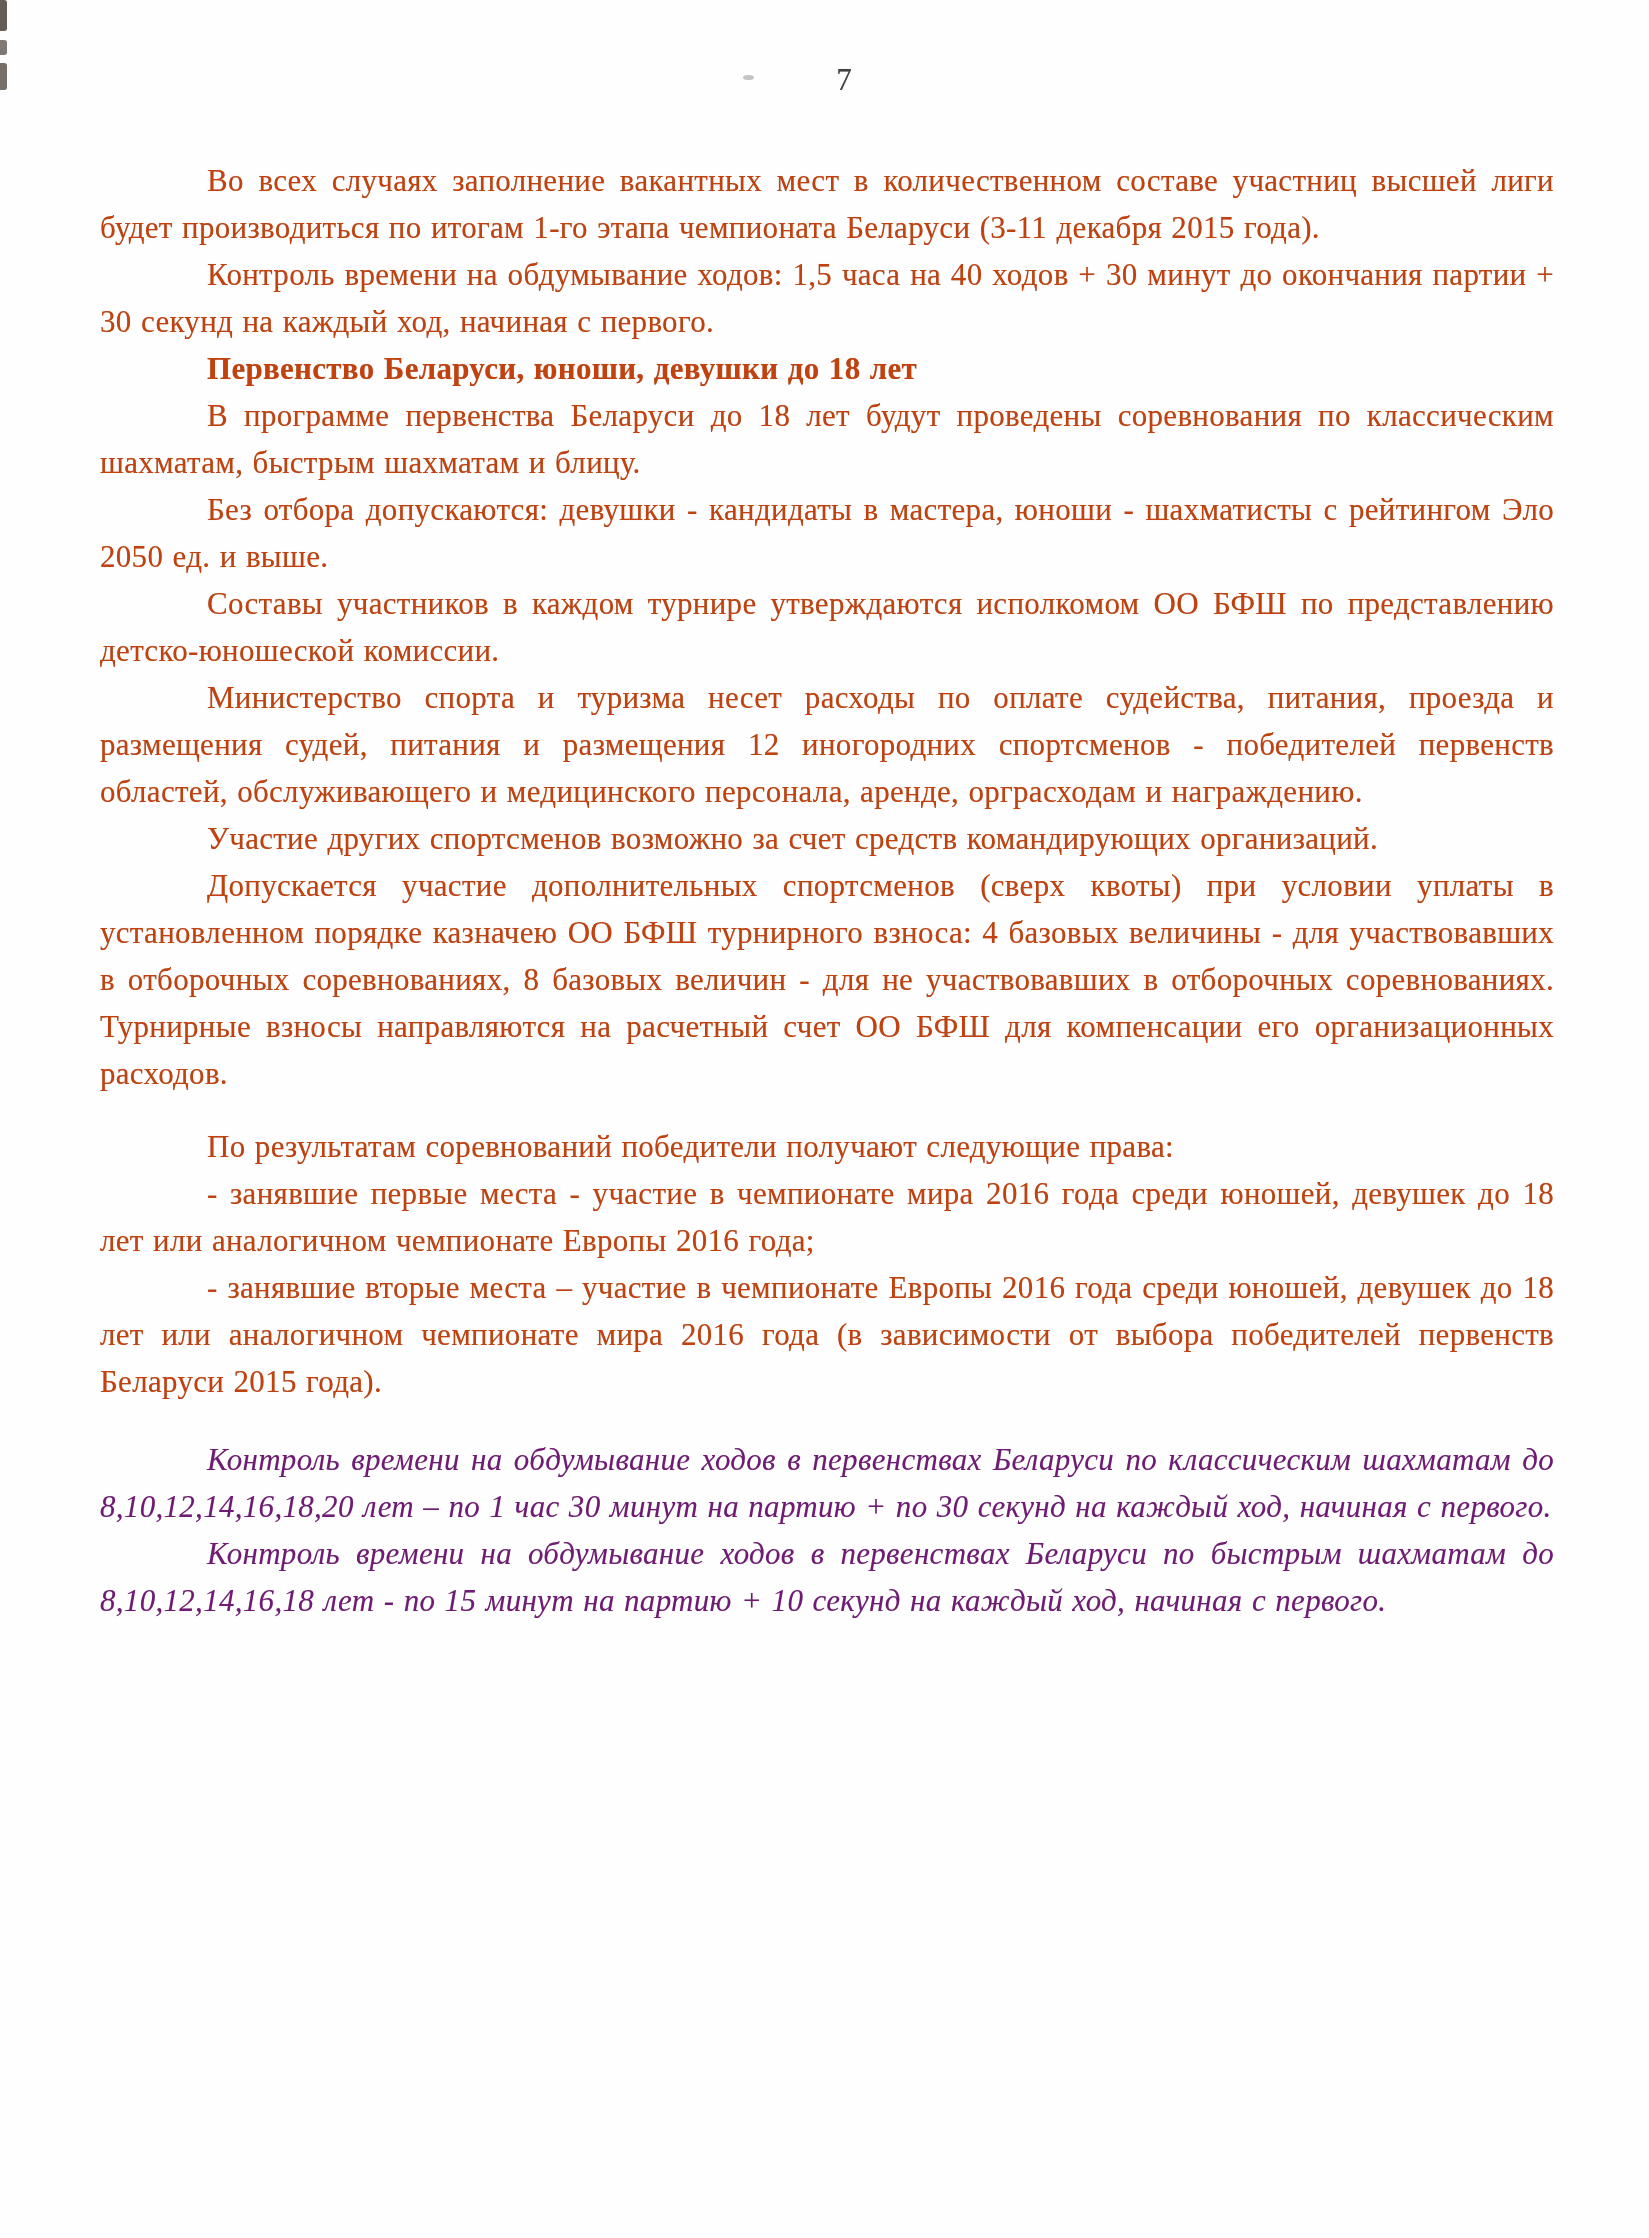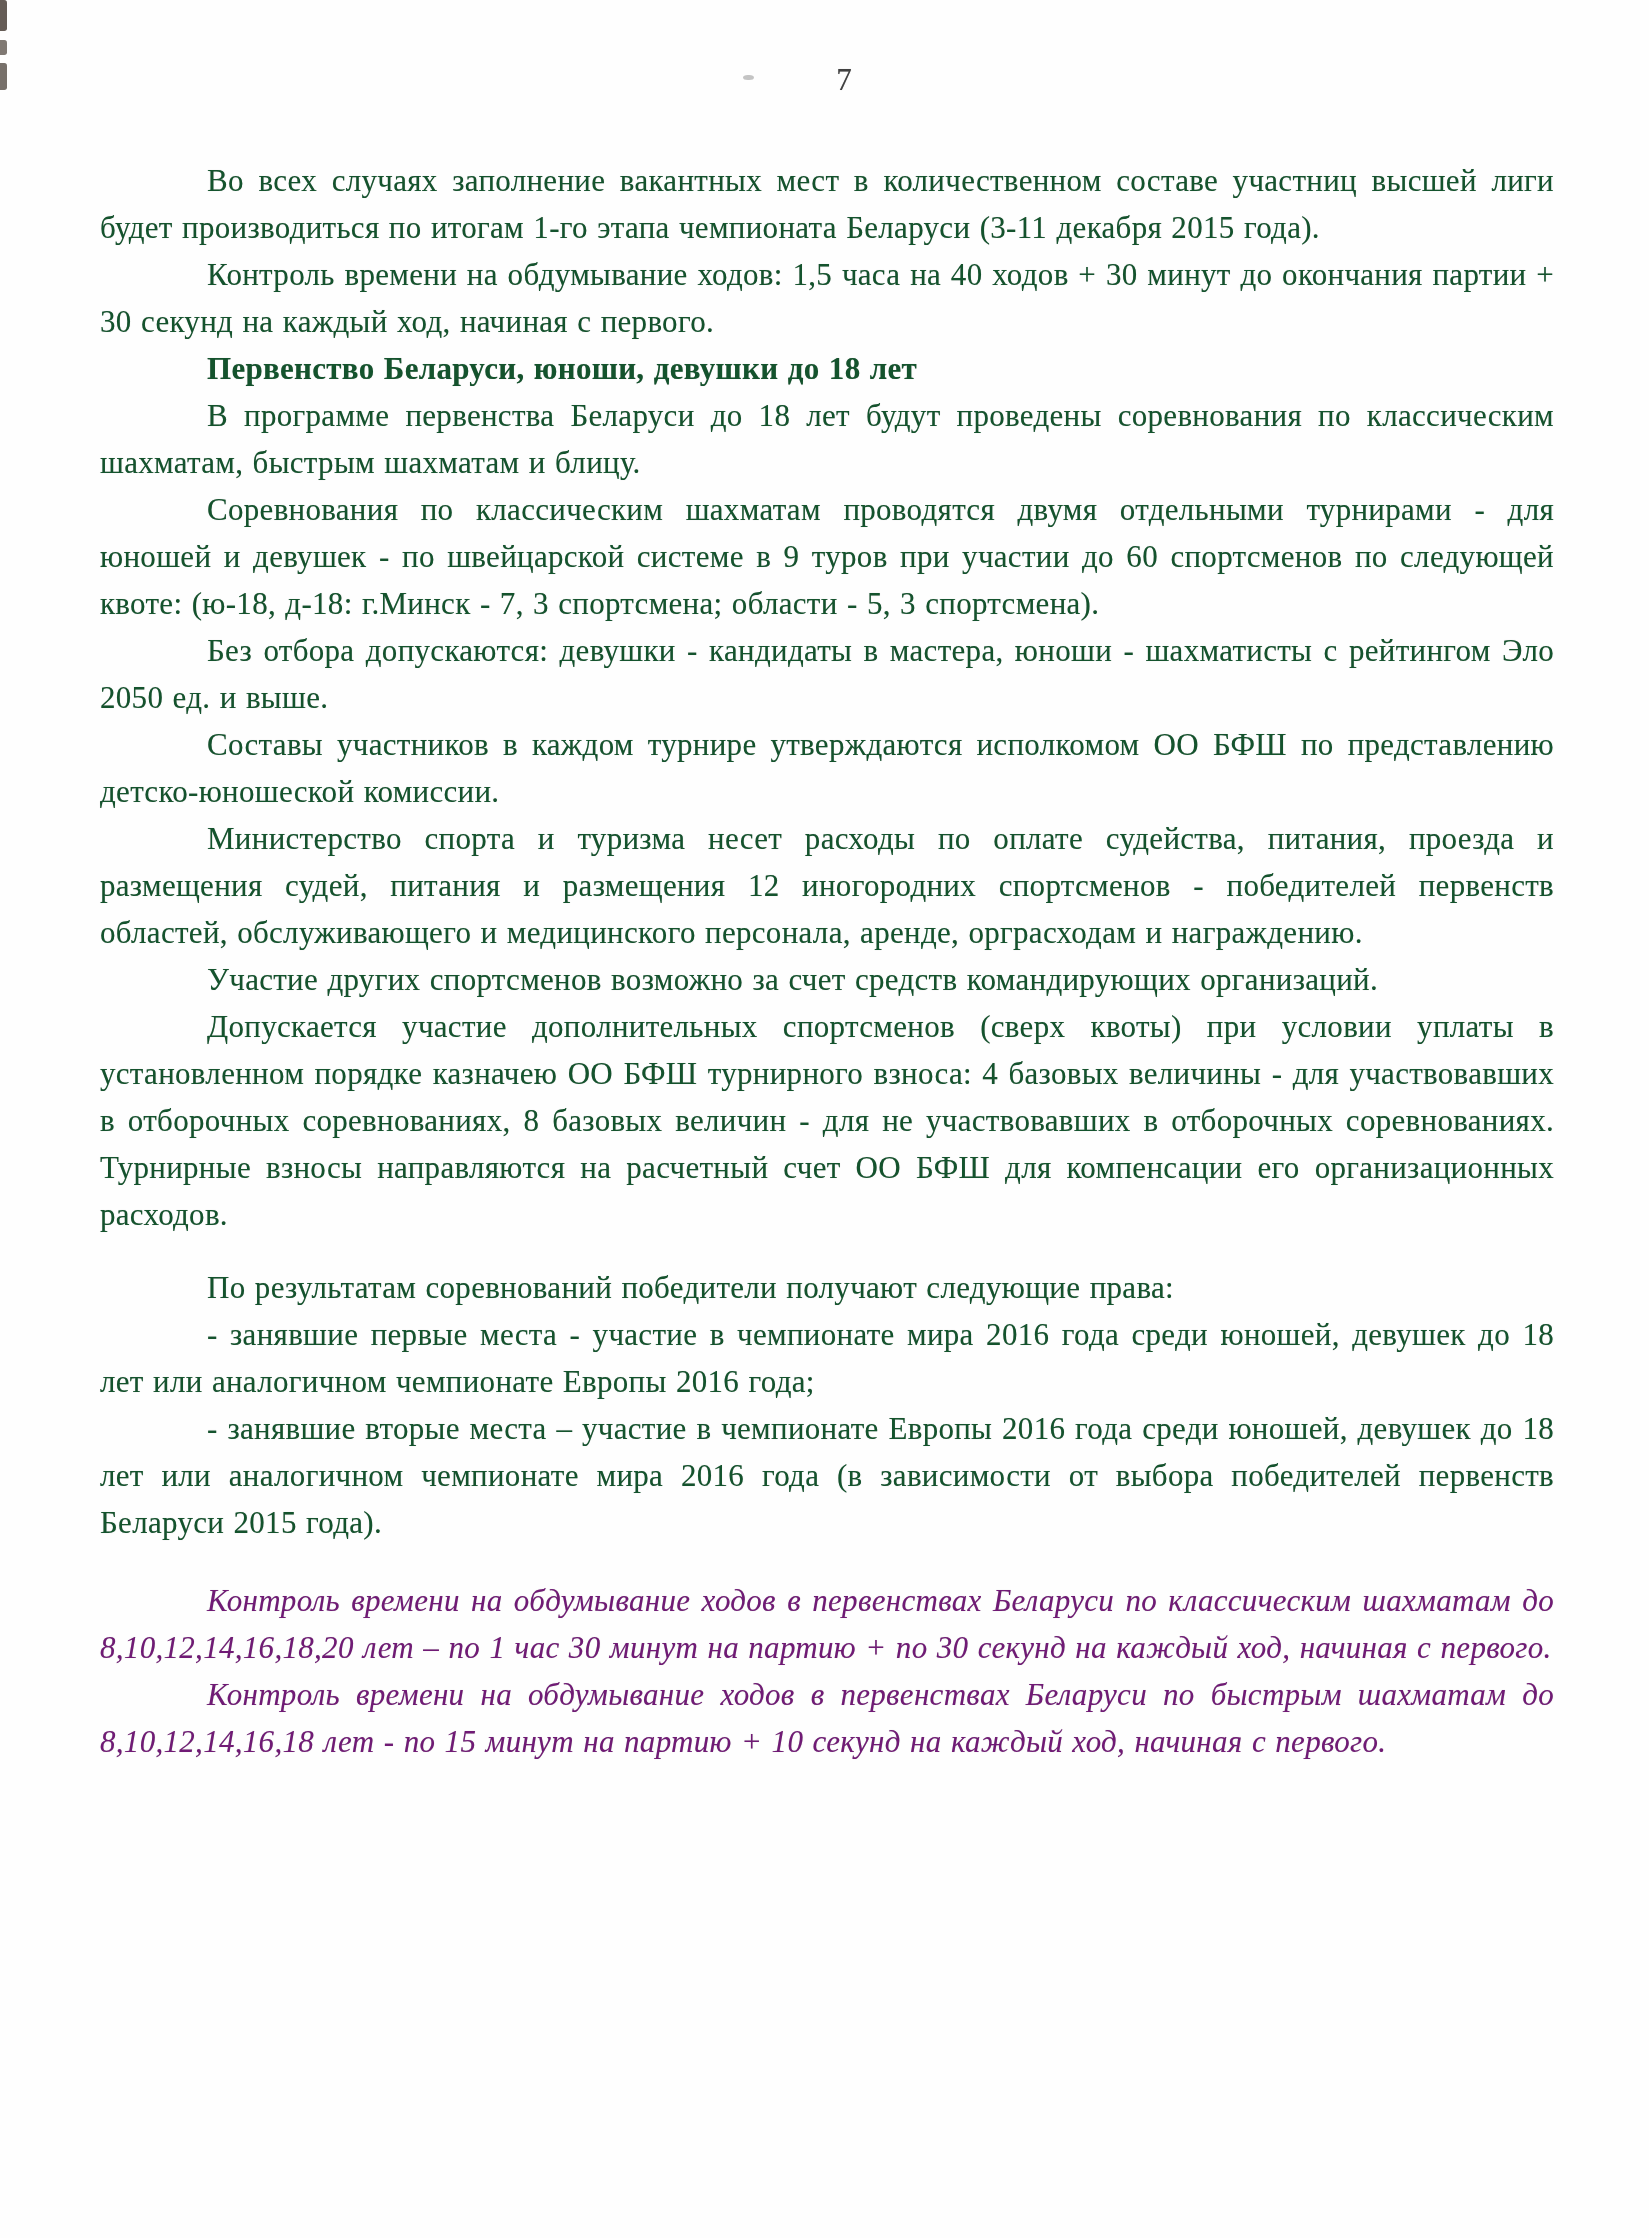--- a/index.html
+++ b/index.html
@@ -51,21 +51,21 @@
     padding: 0 96px 0 100px;
   }
   .content p {
     margin: 0;
     font-size: 31px;
     line-height: 47px;
     text-align: justify;
     text-indent: 107px;
     letter-spacing: 0.3px;
     word-spacing: 1.3px;
-    color: #14532d;
+    color: #c2410c;
     text-shadow: 0 0 0.7px rgba(70,70,70,0.40);
   }
   .content p.first { margin-top: 54px; }
 
   .section-heading {
     margin: 42px 0 43px 0;
     font-size: 32px;
     line-height: 47px;
     font-weight: bold;
     text-align: center;
@@ -97,21 +97,20 @@
   <div class="content">
 
     <p class="first">Во всех случаях заполнение вакантных мест в количественном составе участниц высшей лиги будет производиться по итогам 1-го этапа чемпионата Беларуси (3-11 декабря 2015 года).</p>
 
     <p>Контроль времени на обдумывание ходов: 1,5 часа на 40 ходов + 30 минут до окончания партии + 30 секунд на каждый ход, начиная с первого.</p>
 
     <p class="section-heading">Первенство Беларуси, юноши, девушки до 18 лет</p>
 
     <p>В программе первенства Беларуси до 18 лет будут проведены соревнования по классическим шахматам, быстрым шахматам и блицу.</p>
 
-    <p>Соревнования по классическим шахматам проводятся двумя отдельными турнирами - для юношей и девушек - по швейцарской системе в 9 туров при участии до 60 спортсменов по следующей квоте: (ю-18, д-18: г.Минск - 7, 3 спортсмена; области - 5, 3 спортсмена).</p>
 
     <p>Без отбора допускаются: девушки - кандидаты в мастера, юноши - шахматисты с рейтингом Эло 2050 ед. и выше.</p>
 
     <p>Составы участников в каждом турнире утверждаются исполкомом ОО БФШ по представлению детско-юношеской комиссии.</p>
 
     <p>Министерство спорта и туризма несет расходы по оплате судейства, питания, проезда и размещения судей, питания и размещения 12 иногородних спортсменов - победителей первенств областей, обслуживающего и медицинского персонала, аренде, орграсходам и награждению.</p>
 
     <p>Участие других спортсменов возможно за счет средств командирующих организаций.</p>
 
     <p>Допускается участие дополнительных спортсменов (сверх квоты) при условии уплаты в установленном порядке казначею ОО БФШ турнирного взноса: 4 базовых величины - для участвовавших в отборочных соревнованиях, 8 базовых величин - для не участвовавших в отборочных соревнованиях. Турнирные взносы направляются на расчетный счет ОО БФШ для компенсации его организационных расходов.</p>

